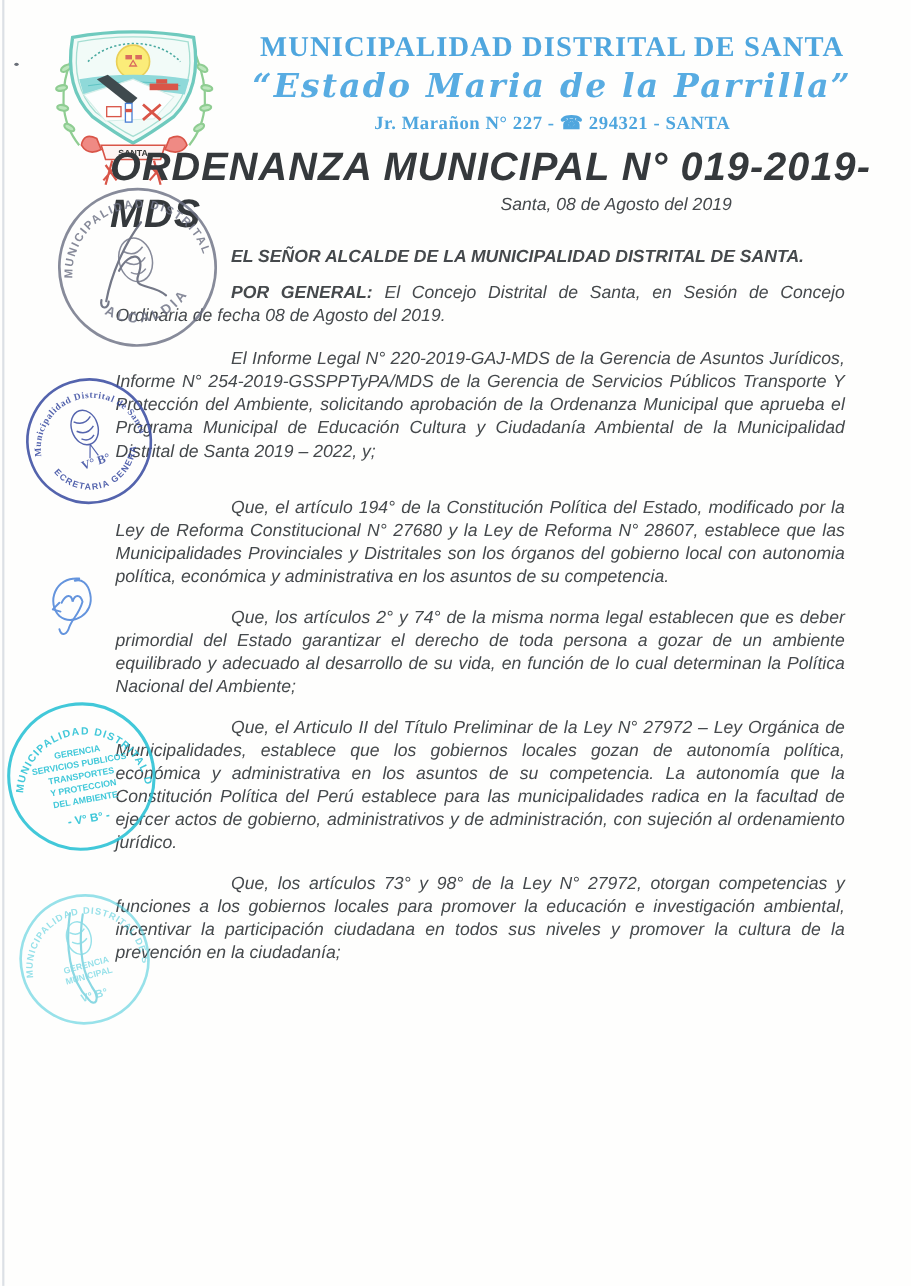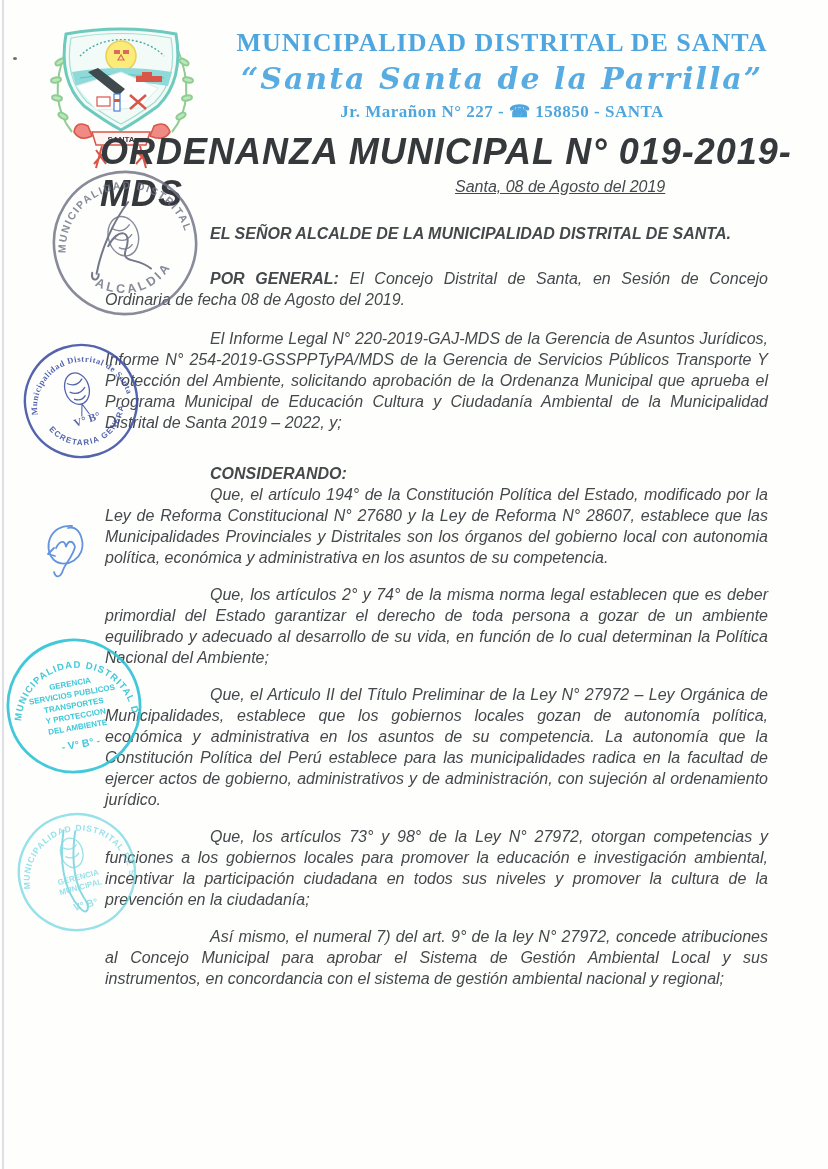--- a/index.html
+++ b/index.html
@@ -24,22 +24,22 @@
     font-size:17px; margin-top:5px; color:#4fa6de; letter-spacing:.5px; }
   .doc-title { position:absolute; left:100px; top:131px; width:700px;
     font-size:36px; font-weight:bold; font-style:italic; letter-spacing:1px;
     color:#35393c; }
 
   
   .body-text { position:absolute; left:105px; top:176px; width:663px;
     font-style:italic; color:#45494c; font-size:16px; line-height:21px;
     text-align:justify; }
   .body-text p { text-align:justify; }
-  .date-line { text-align:left; padding-left:350px; margin-bottom:26px;text-decoration:underline; }
-  .salutation { font-weight:bold; text-indent:105px; margin-bottom:24px; text-align:left; }
+  .date-line { text-align:left; padding-left:350px; margin-bottom:26px; }
+  .salutation { font-weight:bold; text-indent:105px; margin-bottom:12px; text-align:left; }
   .indent { text-indent:105px; }
   .p-pc { margin-bottom:18px; }
   .label-line { font-weight:bold; text-indent:105px; text-align:left; }
   .p-visto { margin-bottom:30px; }
   .cpara { margin-bottom:16px; }
 
   
   .stamp { position:absolute; }
   .stamp svg { display:block; overflow:visible; }
   .st-alcaldia { left:50px; top:168px; transform:rotate(-14deg); opacity:.82; }
@@ -104,37 +104,35 @@
 
       <g stroke="#d95548" stroke-width="2">
         <path d="M 66,136 L 60,158 M 60,140 L 70,154 M 70,140 L 58,154" fill="none"></path>
         <path d="M 104,136 L 110,158 M 100,140 L 112,154 M 112,140 L 100,154" fill="none"></path>
       </g>
     </svg>
   </div>
 
   <div class="head-text">
     <div class="org-name">MUNICIPALIDAD DISTRITAL DE SANTA</div>
-    <div class="motto">“Santa Santa de la Parrilla”</div>
-    <div class="address">Jr. Marañon N° 227 -  ☎  158850 - SANTA</div>
+    <div class="motto">“Estado Maria de la Parrilla”</div>
+    <div class="address">Jr. Marañon N° 227 -  ☎  294321 - SANTA</div>
   </div>
 
   <div class="doc-title">ORDENANZA MUNICIPAL N° 019-2019-MDS</div>
 
   <div class="body-text">
     <p class="date-line">Santa, 08 de Agosto del 2019</p>
     <p class="salutation">EL SEÑOR ALCALDE DE LA MUNICIPALIDAD DISTRITAL DE SANTA.</p>
     <p class="indent p-pc"><b>POR GENERAL:</b> <span>El Concejo Distrital de Santa, en Sesión de Concejo Ordinaria de fecha 08 de Agosto del 2019.</span></p>
     <p class="indent p-visto">El Informe Legal N° 220-2019-GAJ-MDS de la Gerencia de Asuntos Jurídicos, Informe N° 254-2019-GSSPPTyPA/MDS de la Gerencia de Servicios Públicos Transporte Y Protección del Ambiente, solicitando aprobación de la Ordenanza Municipal que aprueba el Programa Municipal de Educación Cultura y Ciudadanía Ambiental de la Municipalidad Distrital de Santa 2019 – 2022, y;</p>
-    <p class="label-line">CONSIDERANDO:</p>
     <p class="indent cpara">Que, el artículo 194° de la Constitución Política del Estado, modificado por la Ley de Reforma Constitucional N° 27680 y la Ley de Reforma N° 28607, establece que las Municipalidades Provinciales y Distritales son los órganos del gobierno local con autonomia política, económica y administrativa en los asuntos de su competencia.</p>
     <p class="indent cpara">Que, los artículos 2° y 74° de la misma norma legal establecen que es deber primordial del Estado garantizar el derecho de toda persona a gozar de un ambiente equilibrado y adecuado al desarrollo de su vida, en función de lo cual determinan la Política Nacional del Ambiente;</p>
     <p class="indent cpara">Que, el Articulo II del Título Preliminar de la Ley N° 27972 – Ley Orgánica de Municipalidades, establece que los gobiernos locales gozan de autonomía política, económica y administrativa en los asuntos de su competencia. La autonomía que la Constitución Política del Perú establece para las municipalidades radica en la facultad de ejercer actos de gobierno, administrativos y de administración, con sujeción al ordenamiento jurídico.</p>
     <p class="indent cpara">Que, los artículos 73° y 98° de la Ley N° 27972, otorgan competencias y funciones a los gobiernos locales para promover la educación e investigación ambiental, incentivar la participación ciudadana en todos sus niveles y promover la cultura de la prevención en la ciudadanía;</p>
-    <p class="indent cpara">Así mismo, el numeral 7) del art. 9° de la ley N° 27972, concede atribuciones al Concejo Municipal para aprobar el Sistema de Gestión Ambiental Local y sus instrumentos, en concordancia con el sistema de gestión ambiental nacional y regional;</p>
   </div>
 
   <div class="stamp st-alcaldia">
     <svg width="150" height="150" viewBox="0 0 150 150">
       <defs>
         <path id="alc-top" d="M 14,82 A 61,61 0 1 1 136,82" fill="none"></path>
         <path id="alc-bot" d="M 24,92 A 56,56 0 0 0 126,92" fill="none"></path>
       </defs>
       <circle cx="75" cy="75" r="71" fill="none" stroke="#6e7285" stroke-width="2.6"></circle>
       <text font-size="10.5" font-weight="bold" fill="#6e7285" letter-spacing="1.6" font-family="Liberation Sans, sans-serif">

